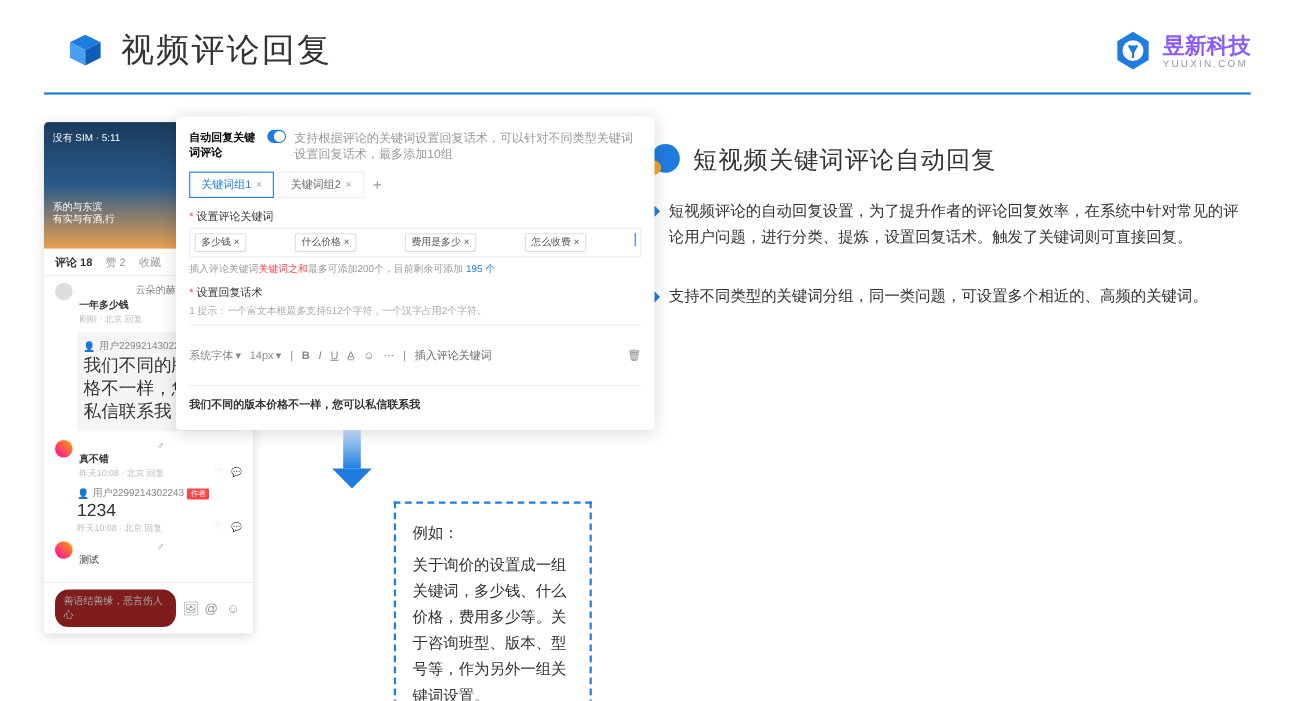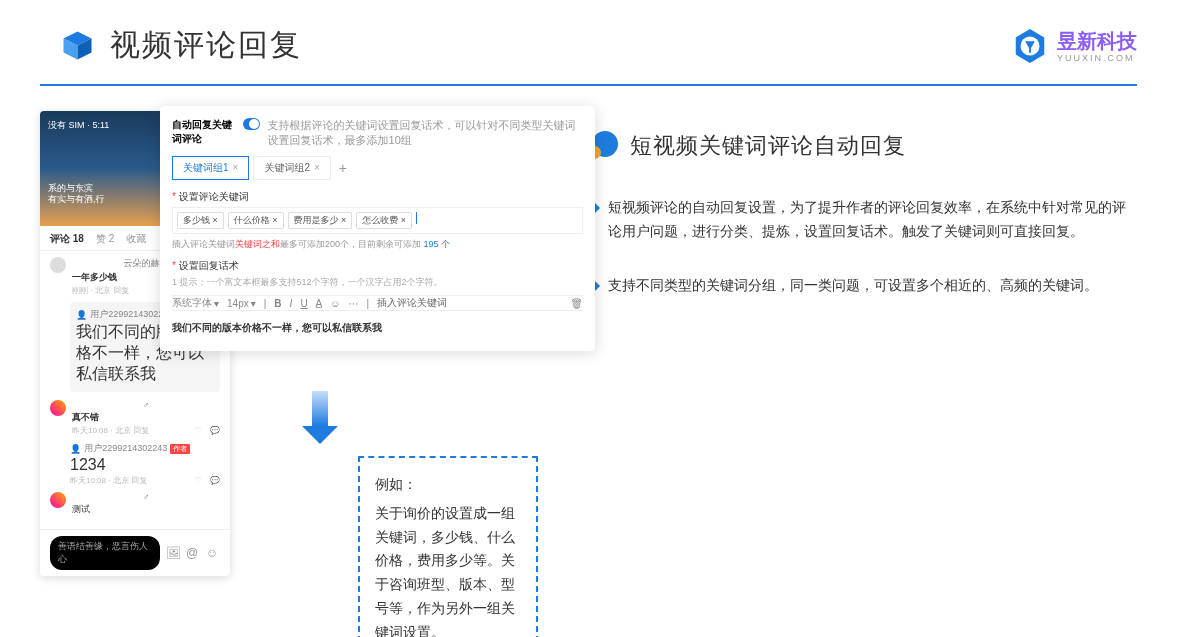--- a/index.html
+++ b/index.html
@@ -28,64 +28,64 @@
 .phone-tabs { display: flex; gap: 12px; padding: 6px 10px 4px; font-size: 10px; color: #999; border-bottom: 1px solid #eee; }
 .phone-tabs .active { color: #333; font-weight: bold; }
 .phone-body { padding: 6px 10px; }
 .comment { display: flex; gap: 6px; margin-bottom: 6px; }
 .avatar { width: 16px; height: 16px; border-radius: 50%; background: #ddd; flex-shrink: 0; }
 .avatar.img { background: linear-gradient(45deg,#f0a,#fa0); }
 .c-body { flex: 1; font-size: 9px; color: #666; }
 .c-name { color: #888; font-size: 9px; text-align: center; }
 .c-text { color: #333; margin: 1px 0; }
 .c-text.bold { font-weight: bold; }
-.c-meta { color: #bbb; font-size: 8px; display: flex; gap: 6px; align-items: center; }
+.c-meta { color: #bbb; font-size: 8px; display: flex; gap: 6px; }
 .c-icons { margin-left: auto; display: flex; gap: 8px; color: #ccc; }
 .reply-box { margin-left: 20px; background: #f5f5f5; border-radius: 4px; padding: 6px; margin-bottom: 8px; }
 .reply-box .c-name { display: flex; align-items: center; gap: 3px; }
 .badge { background: #f44; color: #fff; font-size: 7px; padding: 0 3px; border-radius: 1px; }
 .phone-input { display: flex; align-items: center; gap: 6px; padding: 6px 10px; border-top: 1px solid #eee; }
-.phone-input .field { flex: 1; background: #000000; border-radius: 12px; padding: 4px 8px; font-size: 9px; color: #aaa; }
+.phone-input .field { flex: 1; background: #7f1d1d; border-radius: 12px; padding: 4px 8px; font-size: 9px; color: #aaa; }
 .phone-input .ic { width: 14px; height: 14px; color: #999; font-size: 12px; }
 
 
 .panel { position: absolute; left: 120px; top: -5px; width: 435px; background: #fff; border-radius: 4px; box-shadow: 0 2px 15px rgba(0,0,0,0.15); padding: 12px; font-size: 10px; z-index: 2; }
 .panel-row { display: flex; align-items: flex-start; gap: 8px; margin-bottom: 8px; }
 .panel-row .lbl { font-weight: bold; font-size: 10px; }
 .toggle { width: 24px; height: 12px; background: #1e7ce0; border-radius: 6px; position: relative; }
 .toggle::after { content: ''; width: 10px; height: 10px; background: #fff; border-radius: 50%; position: absolute; right: 1px; top: 1px; }
 .panel-desc { color: #999; font-size: 11px; }
 .tabs-row { display: flex; gap: 4px; margin-bottom: 10px; align-items: center; }
 .tab { padding: 4px 10px; border: 1px solid #eee; font-size: 10px; color: #666; }
 .tab.active { color: #1e7ce0; border-color: #1e7ce0; }
 .tab .x { margin-left: 4px; color: #aaa; }
 .add { color: #999; font-size: 14px; margin-left: 4px; }
 .label-red { color: #333; font-size: 10px; margin-bottom: 3px; }
 .label-red::before { content: '* '; color: #f44; }
 .sub-desc { color: #aaa; font-size: 9px; margin-bottom: 6px; }
-.chips { display: flex; gap: 4px; flex-wrap: wrap; margin-bottom: 4px; border: 1px solid #eee; padding: 4px; }
+.chips { display: flex; gap: 4px; flex-wrap: wrap; margin-bottom: 4px; border: 1px solid #eee; padding: 4px; justify-content: space-between; }
 .chip { background: #fff; border: 1px solid #ddd; border-radius: 2px; padding: 1px 5px; font-size: 9px; color: #555; }
 .chips .cursor { width: 1px; height: 12px; background: #1e7ce0; display:inline-block; }
 .hint { font-size: 9px; color: #999; margin-bottom: 8px; }
 .hint .r { color: #f44; }
 .hint .b { color: #1e7ce0; }
-.toolbar { display: flex; gap: 8px; align-items: center; padding: 0 0; border-top: 1px solid #eee; border-bottom: 1px solid #eee; color: #888; font-size: 10px; margin-bottom: 6px; }
+.toolbar { display: flex; gap: 8px; align-items: center; padding: 20px 0; border-top: 1px solid #eee; border-bottom: 1px solid #eee; color: #888; font-size: 10px; margin-bottom: 6px; }
 .toolbar .sel { display: flex; align-items: center; gap: 2px; }
 .toolbar .ti { font-weight: bold; }
 .editor { font-size: 10px; color: #333; padding: 4px 0; font-weight: bold; }
 
 .arrow { position: absolute; left: 272px; top: 280px; z-index: 3; }
 .arrow-body { width: 16px; height: 35px; background: linear-gradient(180deg, rgba(30,124,224,0.25), #1e7ce0); }
 .arrow-head { width: 0; height: 0; border-left: 18px solid transparent; border-right: 18px solid transparent; border-top: 18px solid #1e7ce0; margin-left: -10px; }
 
 .example-box { position: absolute; left: 318px; top: 345px; width: 180px; border: 2px dashed #1e7ce0; padding: 15px; font-size: 14px; color: #333; line-height: 1.7; }
 .example-box .t { margin-bottom: 5px; }
 
 
-.r-header { display: flex; align-items: center; gap: 12px; margin-bottom: 35px; text-align: center; }
+.r-header { display: flex; align-items: center; gap: 12px; margin-bottom: 19px; text-align: center; }
 .r-icon { width: 30px; height: 30px; position: relative; }
 .r-icon .big { width: 26px; height: 26px; background: #1e7ce0; border-radius: 50%; position: absolute; right: 0; top: 0; }
 .r-icon .sm { width: 13px; height: 13px; background: #f5a623; border-radius: 50%; position: absolute; left: 0; bottom: 2px; }
 .r-title { font-size: 22px; font-weight: 400; color: #333; letter-spacing: 1px; }
 .bullet { display: flex; gap: 10px; margin-bottom: 30px; font-size: 14px; color: #333; line-height: 1.7; }
 .diamond { width: 10px; height: 10px; background: #1e7ce0; transform: rotate(45deg); flex-shrink: 0; margin-top: 7px; }
 </style>
 </head>
 <body>
 

